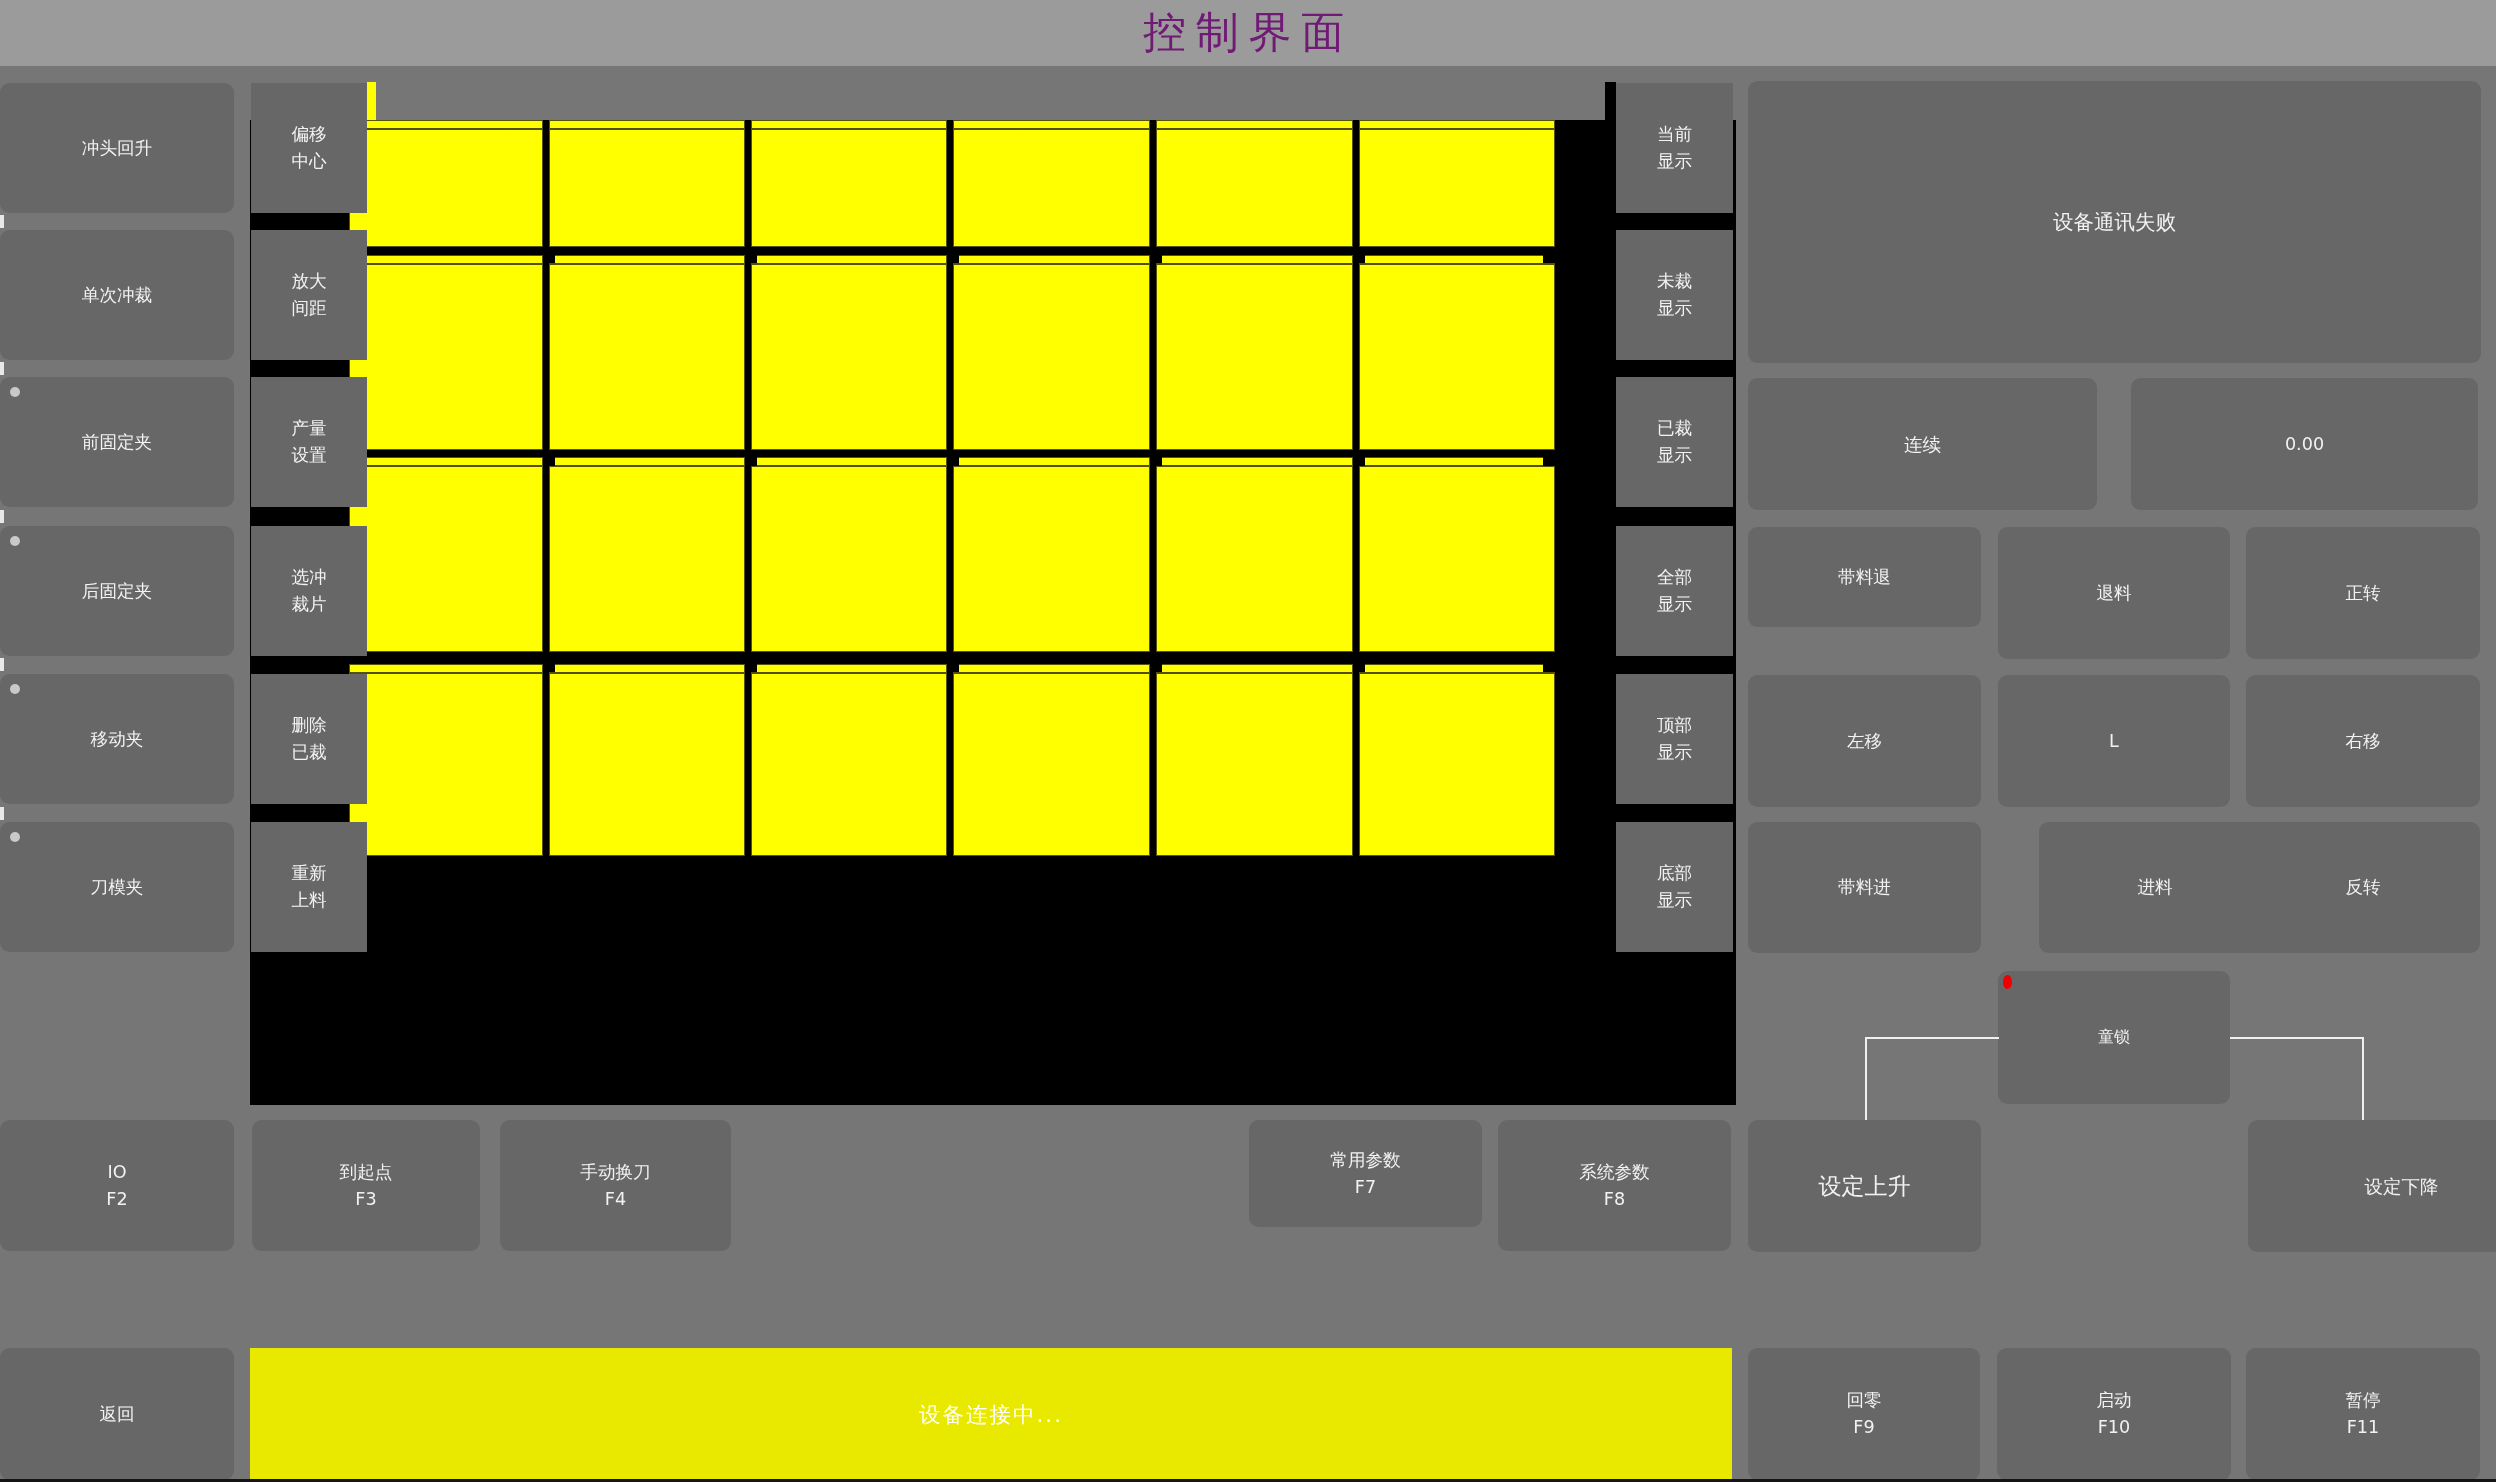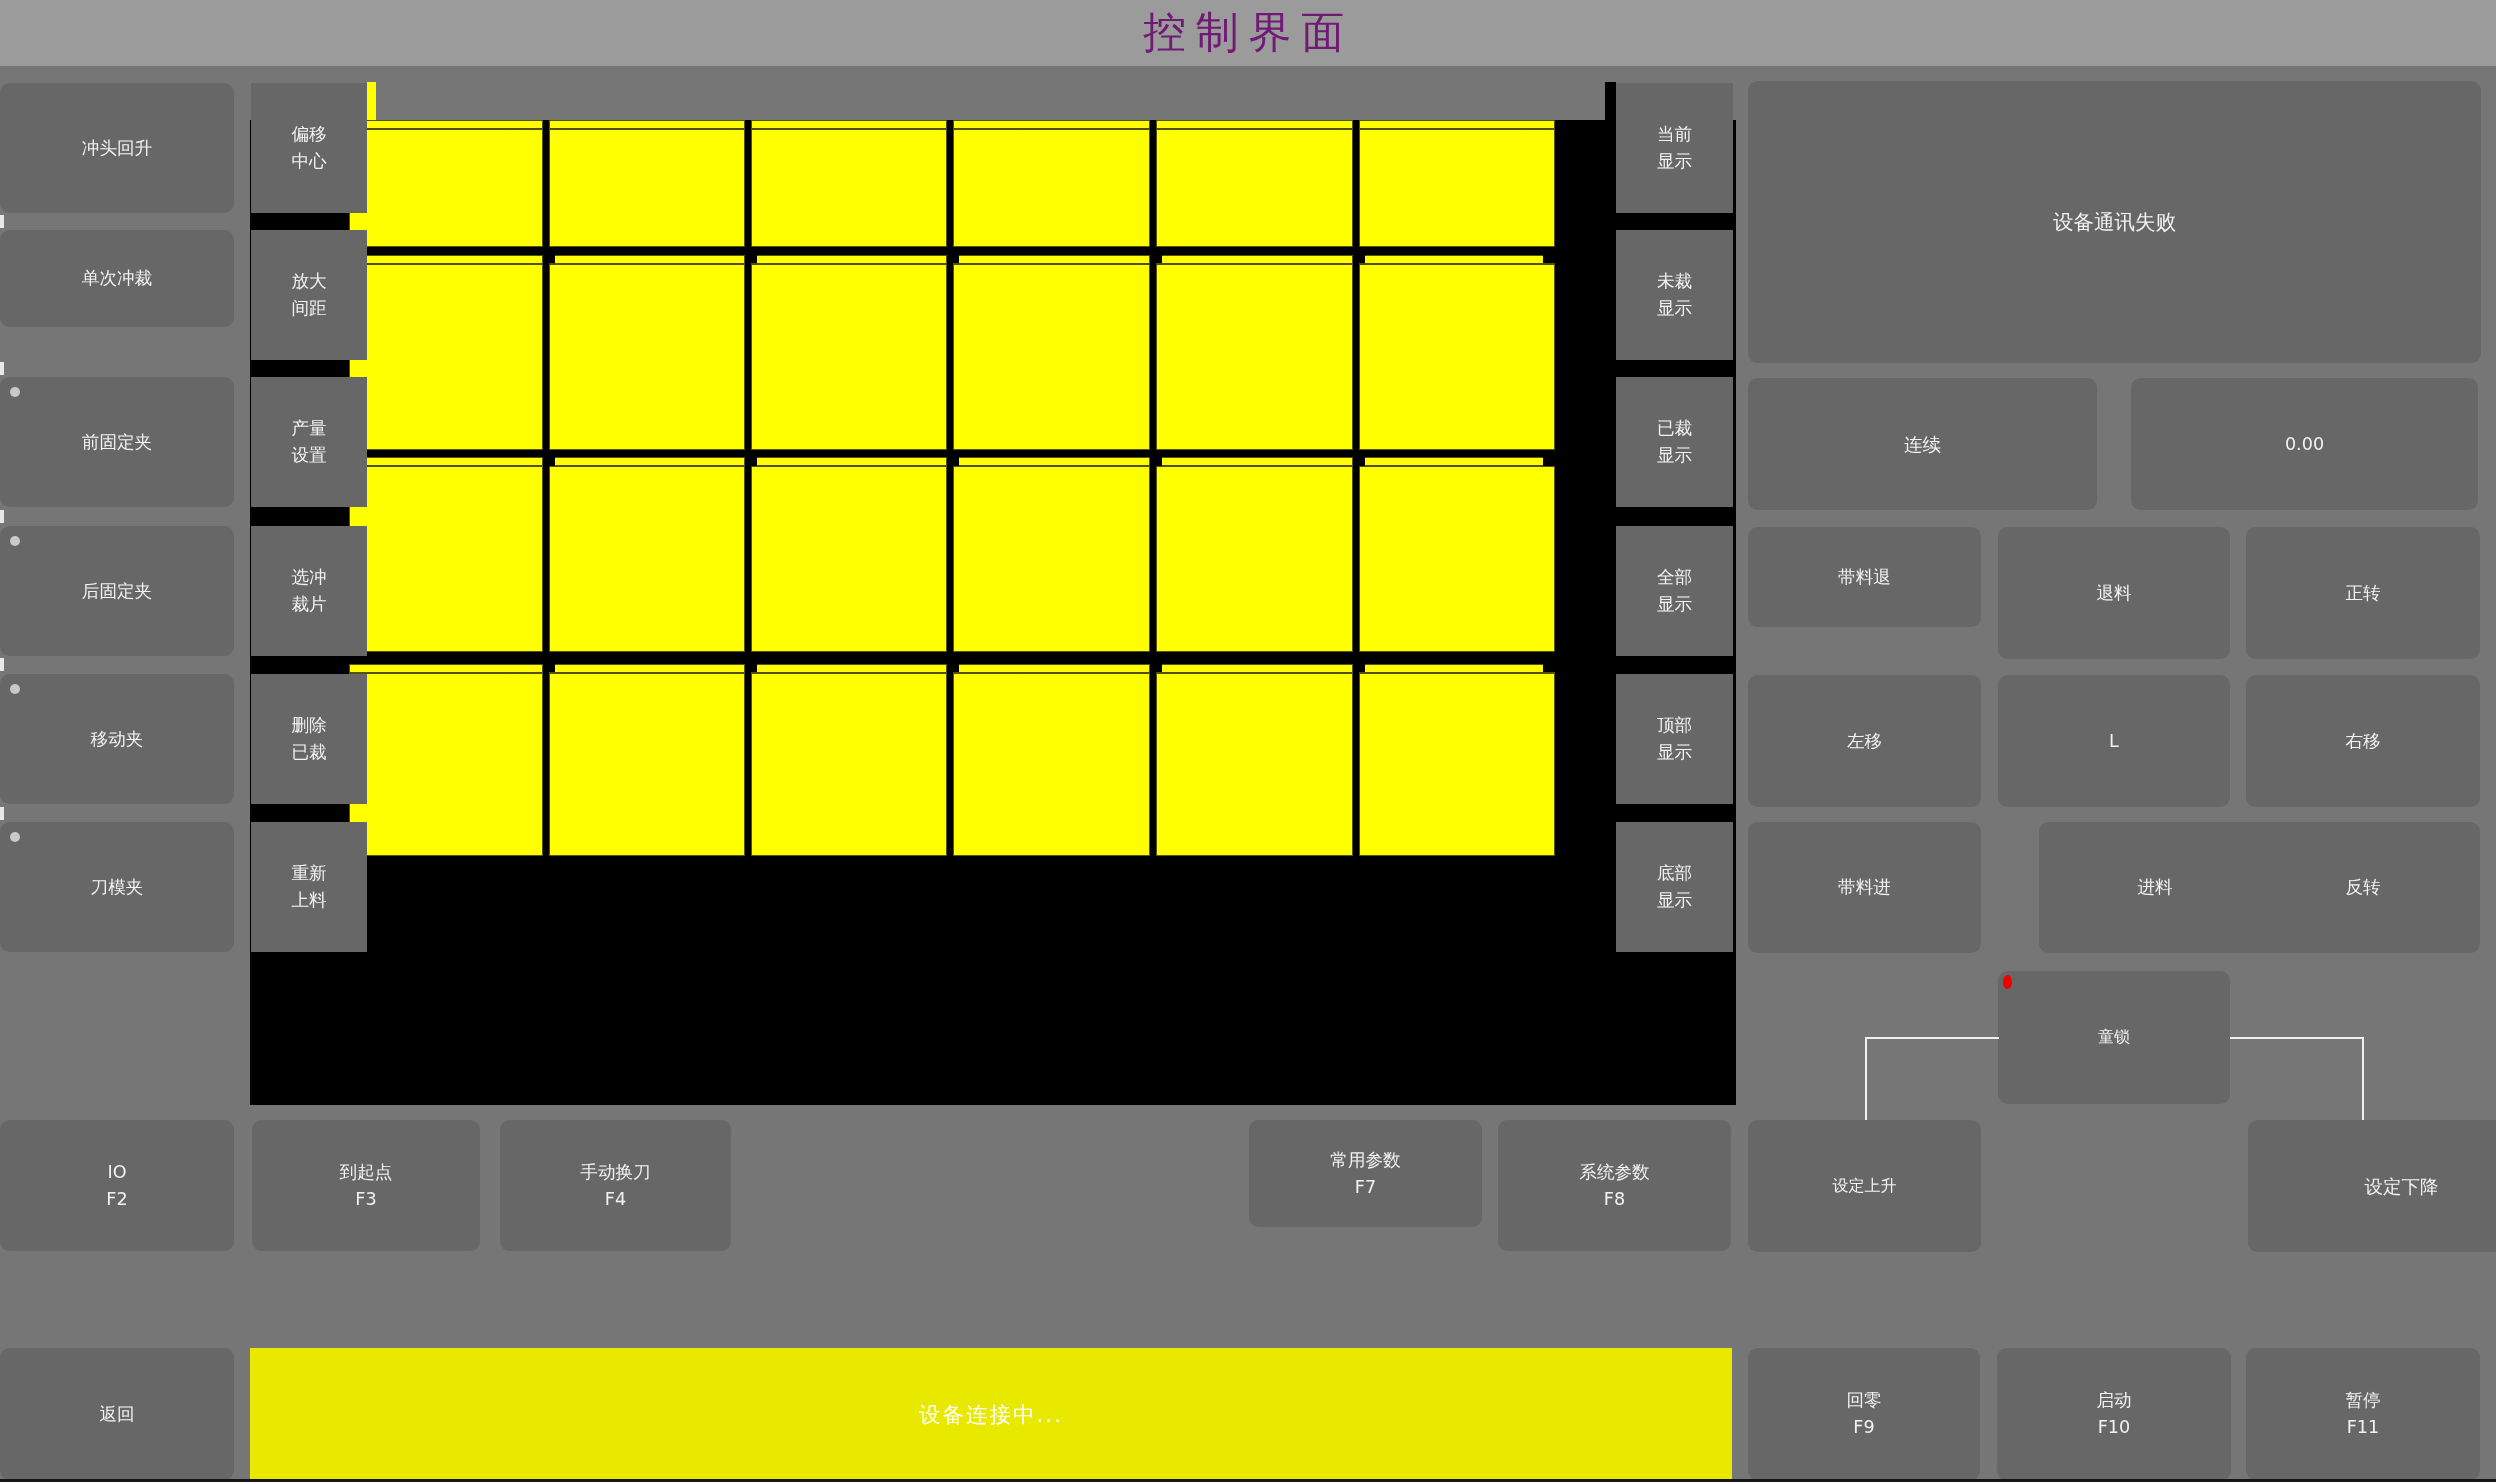--- a/index.html
+++ b/index.html
@@ -97,21 +97,21 @@
     <div class="notch" style="left: 947px; top: 656px; width: 11.7px; height: 15.6px;"></div>
     <div class="notch" style="left: 1150px; top: 656px; width: 11.7px; height: 15.6px;"></div>
     <div class="notch" style="left: 1353px; top: 656px; width: 11.7px; height: 15.6px;"></div>
     <div class="notch" style="left: 1543px; top: 656px; width: 11.7px; height: 15.6px;"></div>
   </div>
 
 <div id="leftcol">
     <div class="abs btn rounded" style="left: 0px; top: 83px; width: 234px; height: 130px;">
       <span>冲头回升</span>
     </div>
-    <div class="abs btn rounded" style="left: 0px; top: 230px; width: 234px; height: 97px;">
+    <div class="abs btn rounded" style="left: 0px; top: 230px; width: 234px; height: 130px;">
       <span>单次冲裁</span>
     </div>
     <div class="abs btn rounded" style="left: 0px; top: 377px; width: 234px; height: 130px;">
       <div class="dot"></div>
       <span>前固定夹</span>
     </div>
     <div class="abs btn rounded" style="left: 0px; top: 526px; width: 234px; height: 130px;">
       <div class="dot"></div>
       <span>后固定夹</span>
     </div>
@@ -219,21 +219,21 @@
 <div class="abs panelbox" style="left:1998px;top:971px;width:232px;height:133px;font-size:16px;">
   <span class="reddot"></span>
   <span>童锁</span>
 </div>
 
 <div class="abs wline" style="left:1865px;top:1037px;width:134px;height:2px;"></div>
 <div class="abs wline" style="left:1865px;top:1037px;width:2px;height:83px;"></div>
 <div class="abs wline" style="left:2230px;top:1037px;width:134px;height:2px;"></div>
 <div class="abs wline" style="left:2362px;top:1037px;width:2px;height:83px;"></div>
 
-<div class="abs panelbox" style="left:1748px;top:1120px;width:233px;height:132px;font-size:16px;">
+<div class="abs panelbox" style="left:1748px;top:1120px;width:233px;height:132px;font-size:23px;">
   <span>设定上升</span>
 </div>
 <div class="abs panelbox" style="left:2248px;top:1120px;width:233px;height:132px;font-size:18.5px;padding-left:37px;">
   <span>设定下降</span>
 </div>
 
 <div id="fkeys">
     <div class="abs btn rounded" style="left: 0px; top: 1120px; width: 234px; height: 131px;">
       <span>IO</span>
       <span>F2</span>

